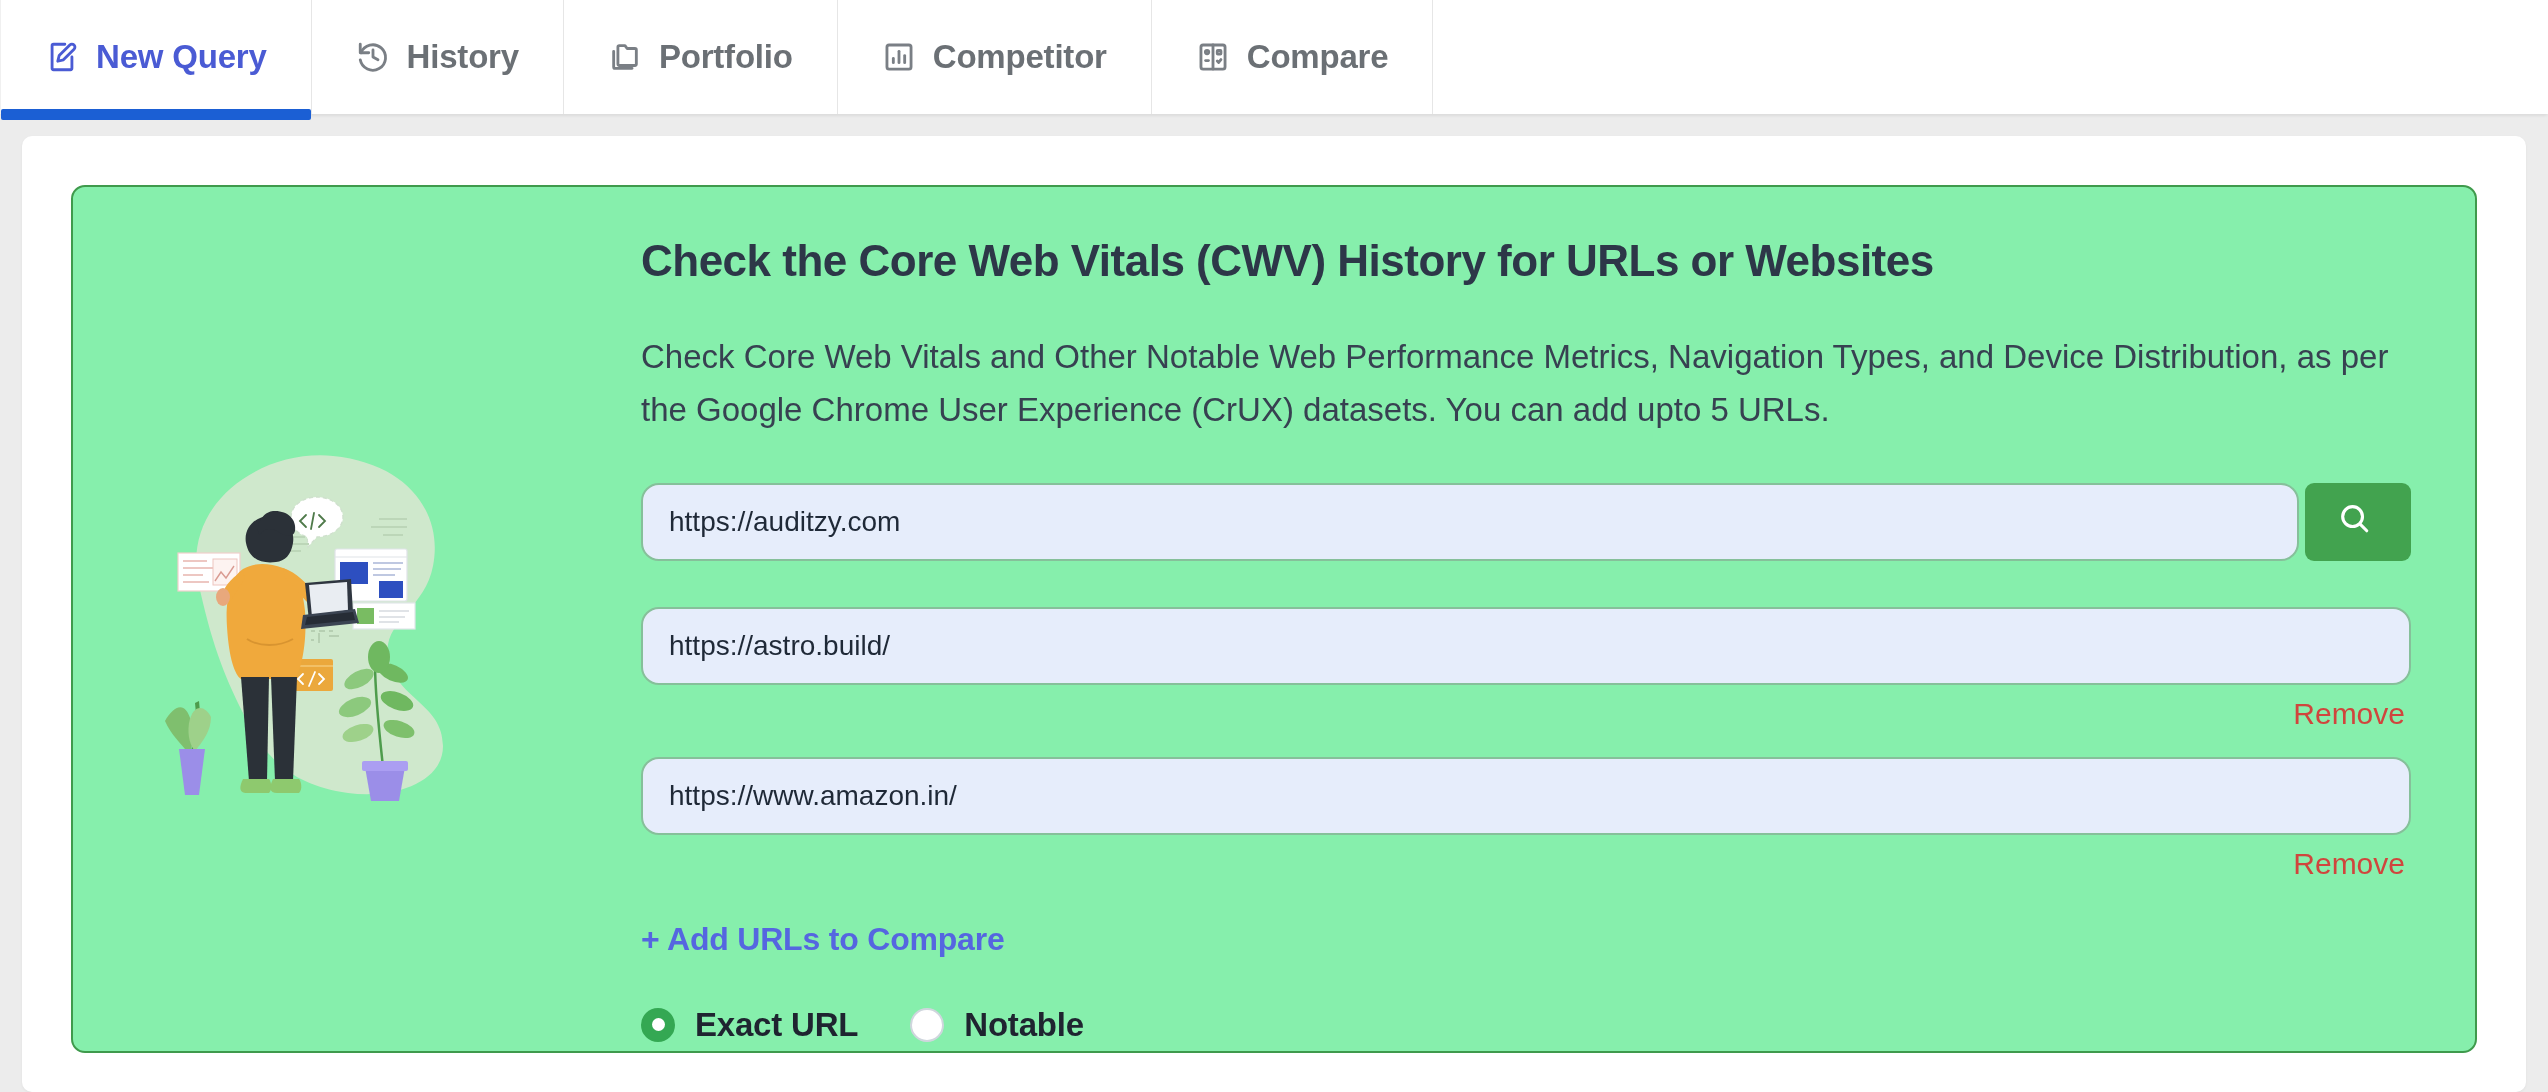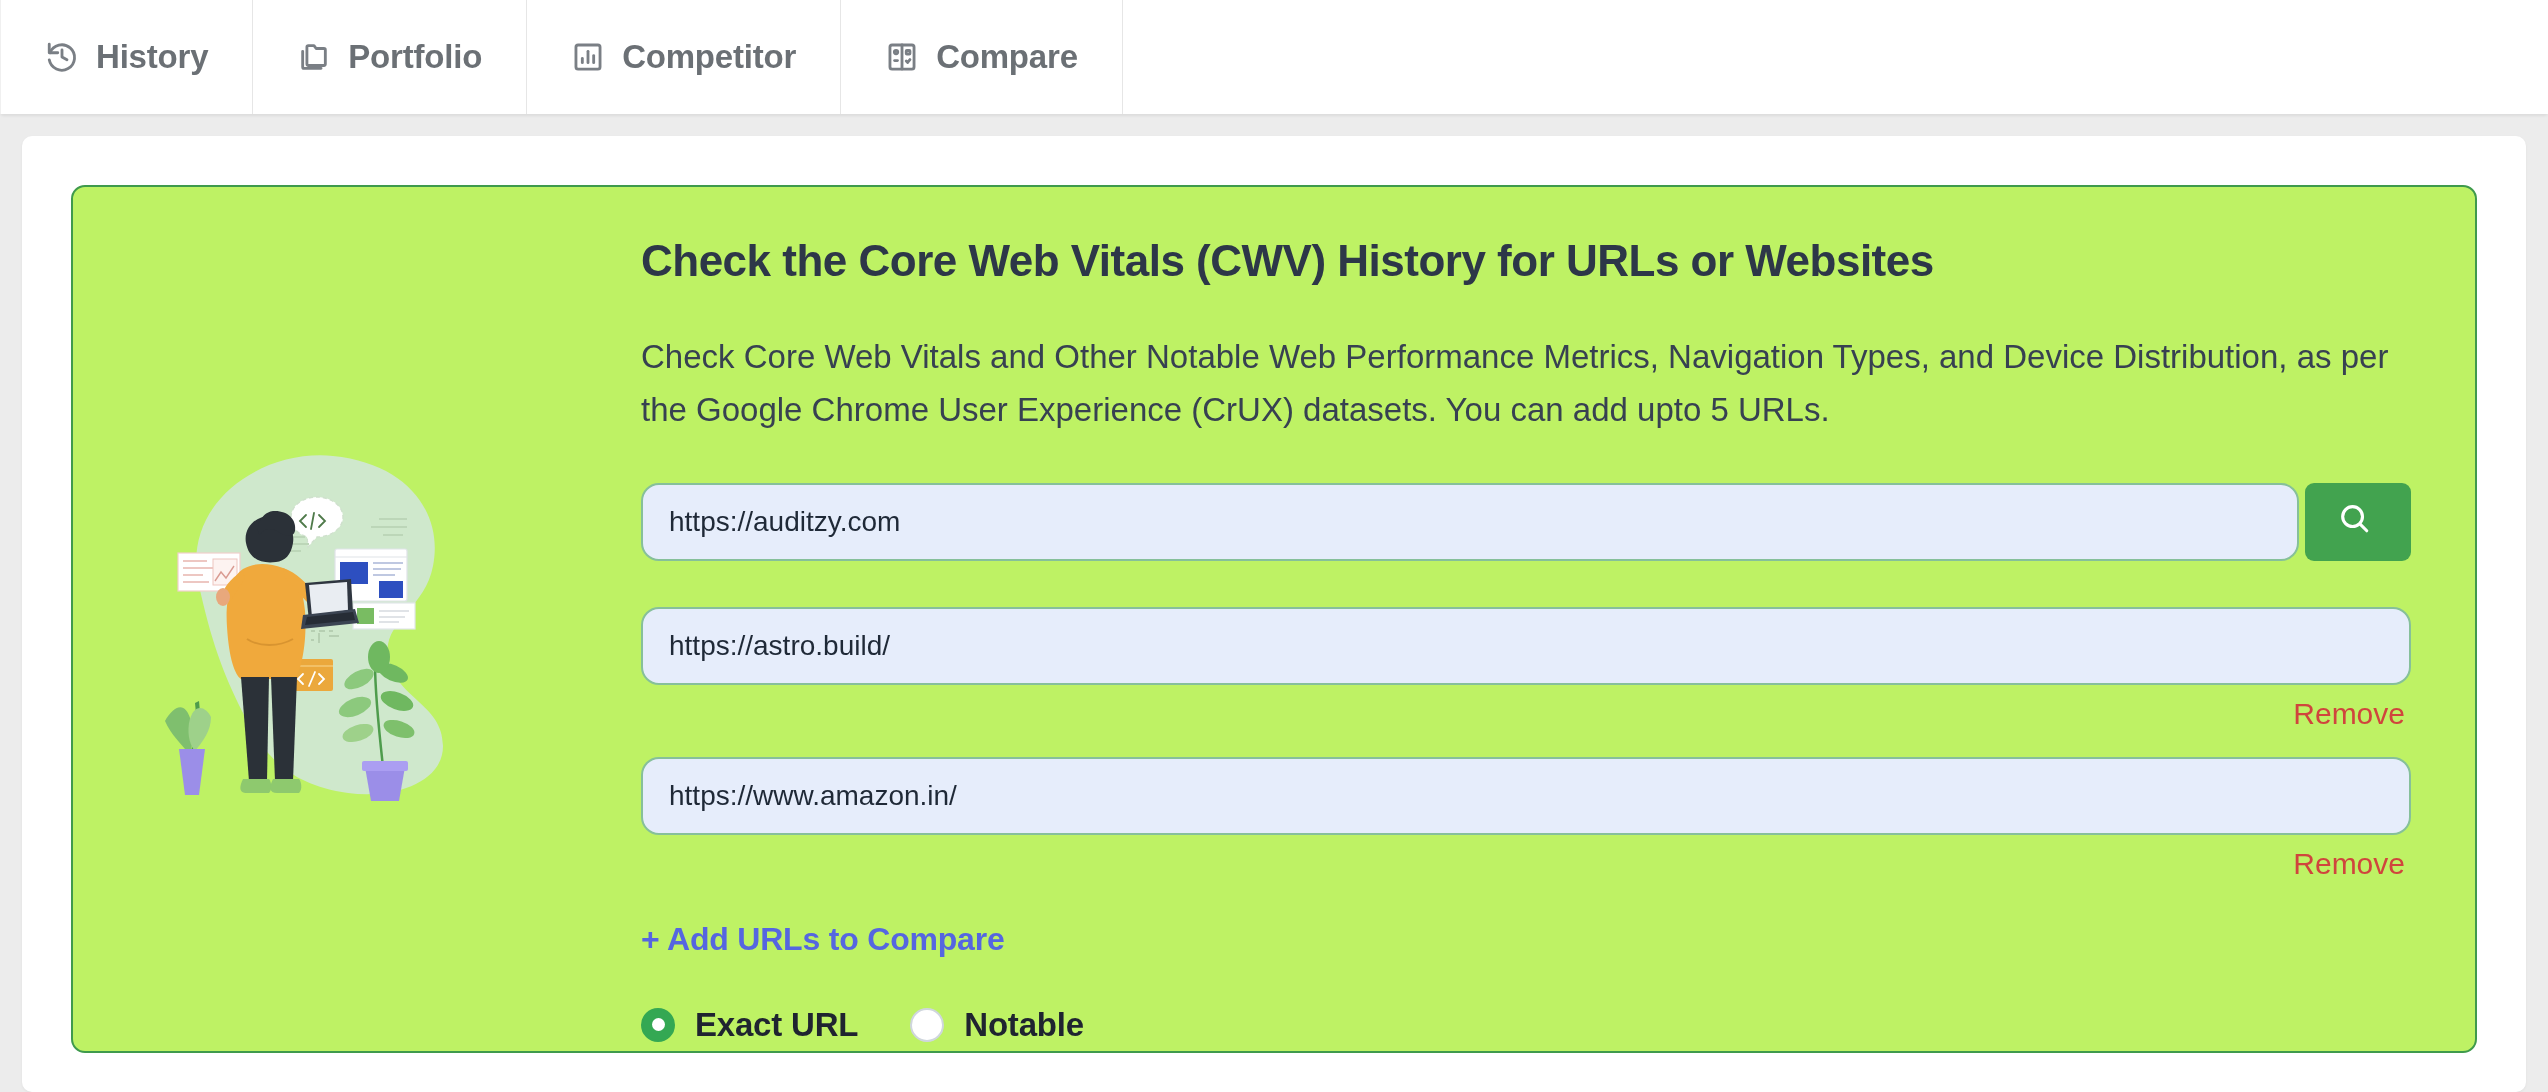--- a/index.html
+++ b/index.html
@@ -70,21 +70,21 @@
   .panel {
     background: #ffffff;
     border-radius: 10px;
     height: 100%;
     padding: 49px 49px 0 49px;
     box-shadow: 0 1px 3px rgba(0,0,0,0.05);
   }
 
   .card {
     border: 2px solid #3f9a4c;
-    background: #bef264;
+    background: #86efac;
     border-radius: 14px;
     height: 868px;
     display: flex;
     align-items: flex-start;
     padding: 0;
     overflow: hidden;
   }
 
   
   .illus-wrap {
@@ -217,20 +217,29 @@
     font-weight: 700;
     color: #1f2430;
     letter-spacing: -0.2px;
   }
 </style>
 </head>
 <body>
 
 <div class="tabbar">
 
+  <div class="tab active">
+    <span class="tab-icon">
+      <svg width="34" height="34" viewBox="0 0 24 24" fill="none" stroke-width="2" stroke-linecap="round" stroke-linejoin="round">
+        <path d="M14 3H6a1 1 0 0 0-1 1v16a1 1 0 0 0 1 1h12a1 1 0 0 0 1-1v-8"></path>
+        <path d="M20.5 3.5a2.1 2.1 0 0 1 0 3L13 14l-4 1 1-4 7.5-7.5a2.1 2.1 0 0 1 3 0z"></path>
+      </svg>
+    </span>
+    <span class="tab-label">New Query</span>
+  </div>
 
   <div class="tab">
     <span class="tab-icon">
       <svg width="34" height="34" viewBox="0 0 24 24" fill="none" stroke-width="2" stroke-linecap="round" stroke-linejoin="round">
         <path d="M3 3v6h6"></path>
         <path d="M3.5 9a9 9 0 1 1-.5 5"></path>
         <path d="M12 7v5l3.5 2"></path>
       </svg>
     </span>
     <span class="tab-label">History</span>

